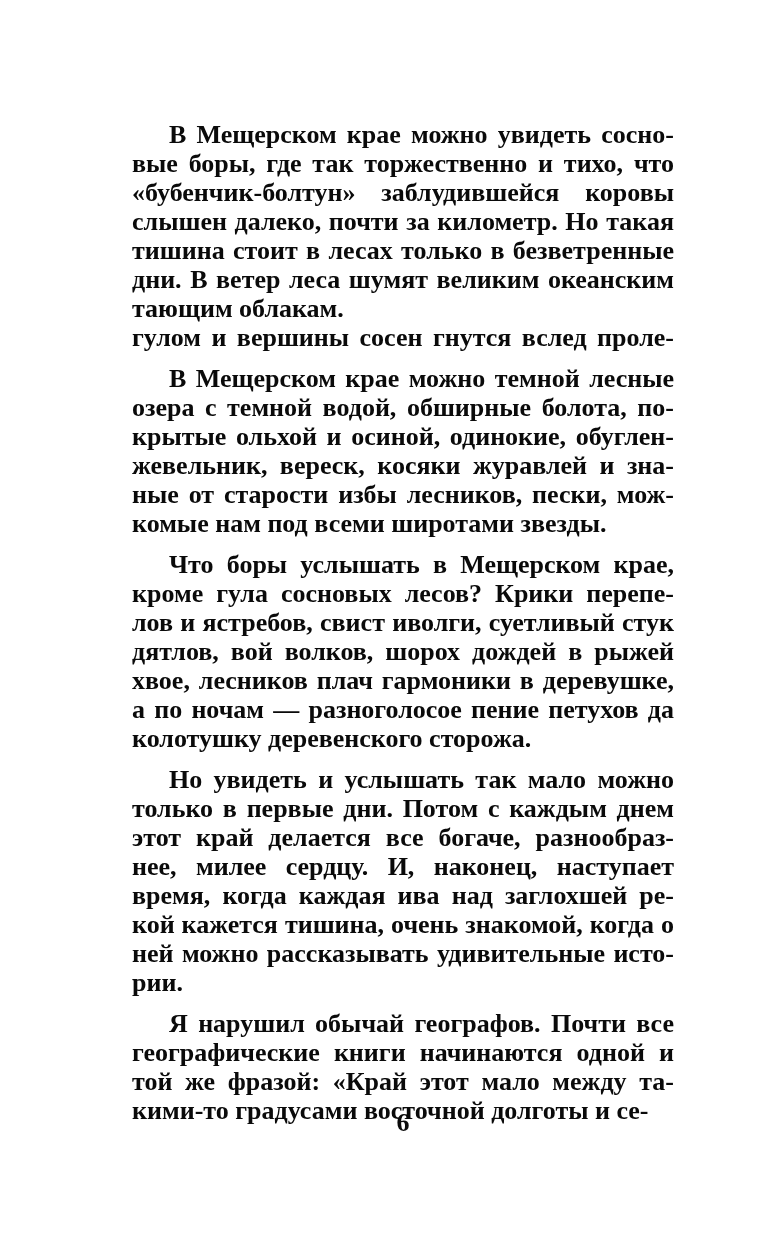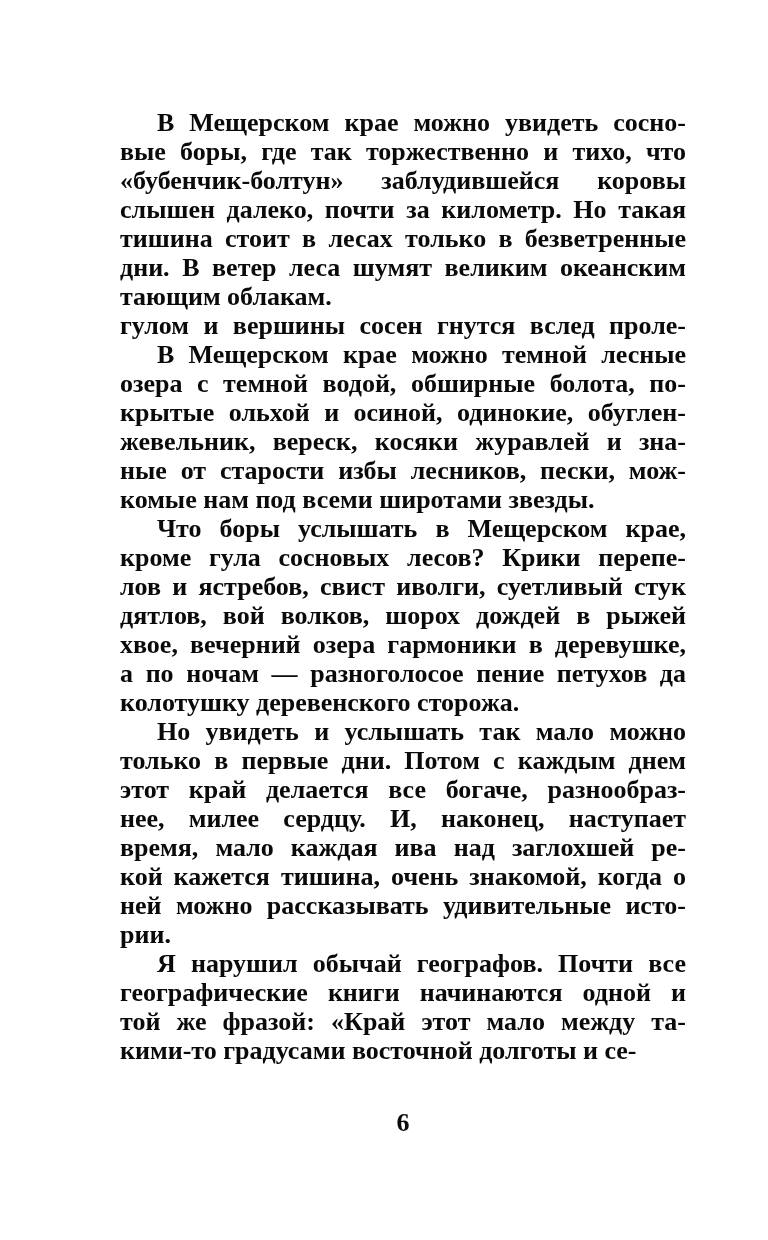--- a/index.html
+++ b/index.html
@@ -20,21 +20,21 @@
     position: absolute;
     left: 120px;
     top: 108px;
     width: 566px;
     font-size: 26px;
     line-height: 29px;
     font-weight: bold;
     letter-spacing: 0px;
   }
   .para {
-    margin: 0;
+    margin: 12px;
     padding: 0;
   }
   .line {
     text-align: justify;
     text-align-last: justify;
     height: 29px;
     overflow: visible;
   }
   .line.first {
     text-indent: 37px;
@@ -75,30 +75,30 @@
         <div class="line">крытые ольхой и осиной, одинокие, обуглен-</div>
         <div class="line">жевельник, вереск, косяки журавлей и зна-</div>
         <div class="line">ные от старости избы лесников, пески, мож-</div>
         <div class="line last">комые нам под всеми широтами звезды.</div>
       </div>
       <div class="para">
         <div class="line first">Что боры услышать в Мещерском крае,</div>
         <div class="line">кроме гула сосновых лесов? Крики перепе-</div>
         <div class="line">лов и ястребов, свист иволги, суетливый стук</div>
         <div class="line">дятлов, вой волков, шорох дождей в рыжей</div>
-        <div class="line">хвое, вечерний озера гармоники в деревушке,</div>
+        <div class="line">хвое, лесников плач гармоники в деревушке,</div>
         <div class="line">а по ночам — разноголосое пение петухов да</div>
         <div class="line last">колотушку деревенского сторожа.</div>
       </div>
       <div class="para">
         <div class="line first">Но увидеть и услышать так мало можно</div>
         <div class="line">только в первые дни. Потом с каждым днем</div>
         <div class="line">этот край делается все богаче, разнообраз-</div>
         <div class="line">нее, милее сердцу. И, наконец, наступает</div>
-        <div class="line">время, мало каждая ива над заглохшей ре-</div>
+        <div class="line">время, когда каждая ива над заглохшей ре-</div>
         <div class="line">кой кажется тишина, очень знакомой, когда о</div>
         <div class="line">ней можно рассказывать удивительные исто-</div>
         <div class="line last">рии.</div>
       </div>
       <div class="para">
         <div class="line first">Я нарушил обычай географов. Почти все</div>
         <div class="line">географические книги начинаются одной и</div>
         <div class="line">той же фразой: «Край этот мало между та-</div>
         <div class="line last">кими-то градусами восточной долготы и се-</div>
       </div>

